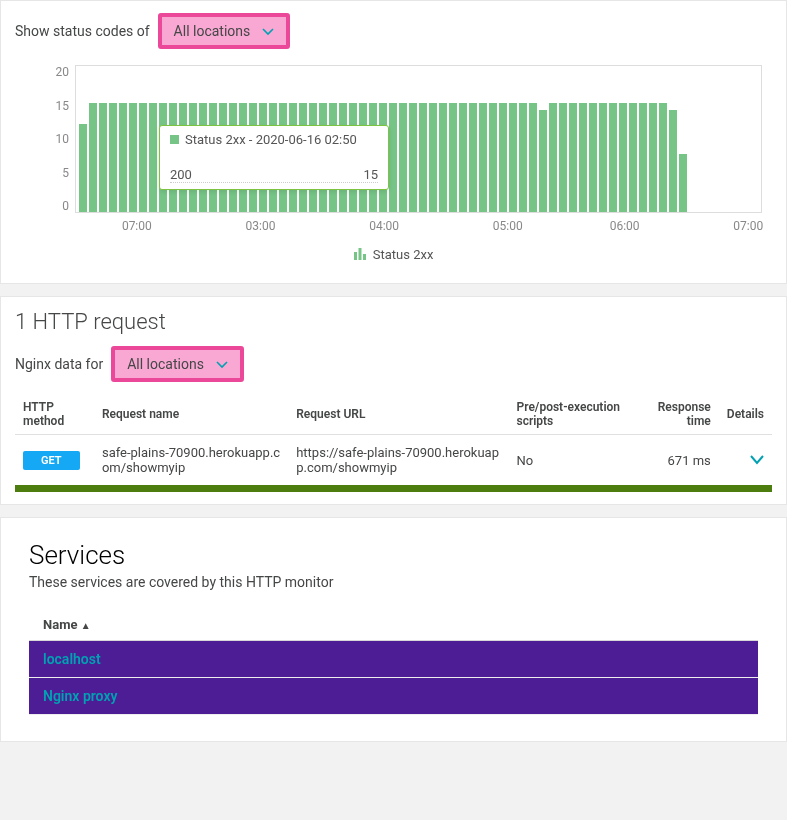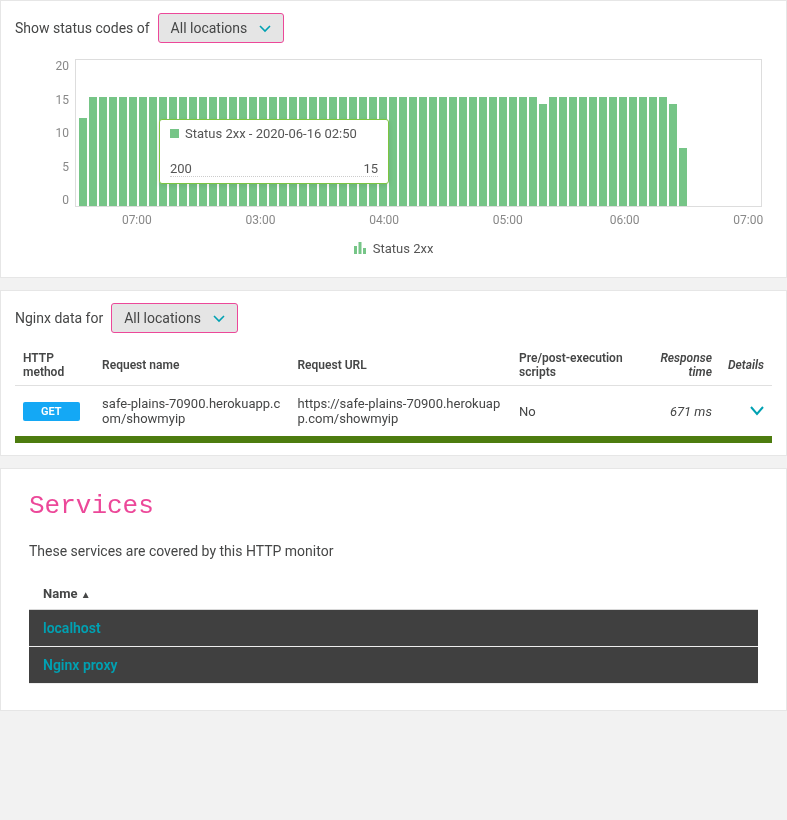--- a/index.html
+++ b/index.html
@@ -2,45 +2,45 @@
 <html><head>
   <meta charset="utf-8">
   <style>
     * { box-sizing: border-box; margin: 0; padding: 0; }
     body { font-family: -apple-system, BlinkMacSystemFont, "Segoe UI", Roboto, sans-serif; background: #f2f2f2; color: #454646; width: 787px; }
     .panel { background: #fff; border: 1px solid #e6e6e6; padding: 12px 14px; margin-bottom: 12px; }
     .panel.tight { padding-bottom: 18px; }
     .row { display: flex; align-items: center; gap: 8px; }
     .label { font-size: 14px; color: #454646; }
     .title { font-size: 22px; font-weight: 300; color: #454646; margin-bottom: 12px; }
-    .services-title { font-size: 26px; font-weight: 300; color: #ec4899; margin-bottom: 22px; font-family: Liberation Mono, monospace; }
+    .services-title { font-size: 26px; font-weight: 300; color: #000000; margin-bottom: 4px; }
     .subtitle { font-size: 14px; color: #454646; margin-bottom: 19px; }
-    .select { display: inline-flex; align-items: center; gap: 12px; padding: 6px 12px; border: 1px solid #ec4899; border-radius: 3px; background: #e5e5e5; font-size: 14px; cursor: pointer; }
+    .select { display: inline-flex; align-items: center; gap: 12px; padding: 6px 12px; border: 4px solid #ec4899; border-radius: 3px; background: #f9a8d4; font-size: 14px; cursor: pointer; }
     .select .chev { color: #00a1b2; }
     .chart-area { position: relative; margin-top: 16px; height: 200px; }
     .y-axis { position: absolute; left: 0; top: 0; width: 54px; height: 148px; display: flex; flex-direction: column; justify-content: space-between; align-items: flex-end; font-size: 12px; color: #888; }
     .plot { position: absolute; left: 60px; top: 0; right: 10px; border: 1px solid #ddd; height: 148px; display: flex; align-items: flex-end; gap: 2px; padding: 0 3px; }
     .bar { background: #76c587; width: 8px; }
     .x-axis { position: absolute; left: 60px; right: 10px; top: 154px; display: flex; font-size: 12px; color: #888; }
     .x-tick { position: absolute; transform: translateX(-50%); }
     .tooltip { position: absolute; left: 144px; top: 60px; background: #fff; border: 1px solid #7dc540; border-radius: 3px; padding: 6px 10px; font-size: 13px; box-shadow: 0 2px 5px rgba(0,0,0,0.1); width: 230px; z-index: 5; }
     .tooltip .hdr { display: flex; align-items: center; gap: 6px; margin-bottom: 20px; color: #555; }
     .tooltip .sq { width: 9px; height: 9px; background: #76c587; }
     .tooltip .dotted { border-bottom: 1px dotted #ccc; display: flex; justify-content: space-between; color: #555; font-size: 13px; }
     .legend { position: absolute; left: 0; right: 0; top: 182px; text-align: center; font-size: 13px; color: #555; }
     .legend-icon { color: #76c587; display: inline-block; margin-right: 4px; vertical-align: middle; }
     table { width: 100%; border-collapse: collapse; font-size: 13px; margin-top: 12px; }
     th { text-align: left; font-weight: 600; color: #454646; padding: 6px 8px; border-bottom: 1px solid #e0e0e0; font-size: 12px; }
-    th.right, td.right { text-align: right; font-style: italic; }
+    th.right, td.right { text-align: right; }
     td { padding: 10px 8px; vertical-align: middle; word-break: break-all; color: #454646; border-bottom: 7px solid #4d7c0f; }
     .method-badge { background: #14a8f5; color: #fff; font-weight: 600; font-size: 11px; padding: 3px 18px; border-radius: 2px; display: inline-block; text-align: center; }
     .expand-icon { color: #00a1b2; text-align: center; }
     .services-table { width: 100%; border-collapse: collapse; }
     .services-table th { text-align: left; padding: 8px 14px; font-size: 13px; font-weight: 700; color: #454646; border-bottom: 1px solid #d8d8d8; }
-    .services-table td { padding: 10px 14px; border-bottom: 1px solid #eee; background: #404040; }
+    .services-table td { padding: 10px 14px; border-bottom: 1px solid #eee; background: #4c1d95; }
     .services-table td a { color: #00a1b2; font-weight: 600; text-decoration: none; font-size: 14px; }
     .sort-arrow { font-size: 10px; }
     .svc-panel { padding: 22px 28px 26px 28px; }
   </style>
 </head>
 <body>
 
 <div class="panel tight">
   <div class="row">
     <span class="label">Show status codes of</span>
@@ -151,20 +151,21 @@
             <rect x="4.5" y="0" width="3" height="12" fill="#76c587"></rect>
             <rect x="9" y="6" width="3" height="6" fill="#76c587"></rect>
           </svg>
       </span>
       <span>Status 2xx</span>
     </div>
   </div>
 </div>
 
 <div class="panel">
+  <div class="title">1 HTTP request</div>
   <div class="row">
     <span class="label">Nginx data for</span>
     <div class="select">
       <span>All locations</span>
       <span class="chev">
         <svg width="12" height="8" viewBox="0 0 12 8">
             <path d="M1 1 L6 6 L11 1" stroke="#00a1b2" stroke-width="1.6" fill="none"></path>
           </svg>
       </span>
     </div>

